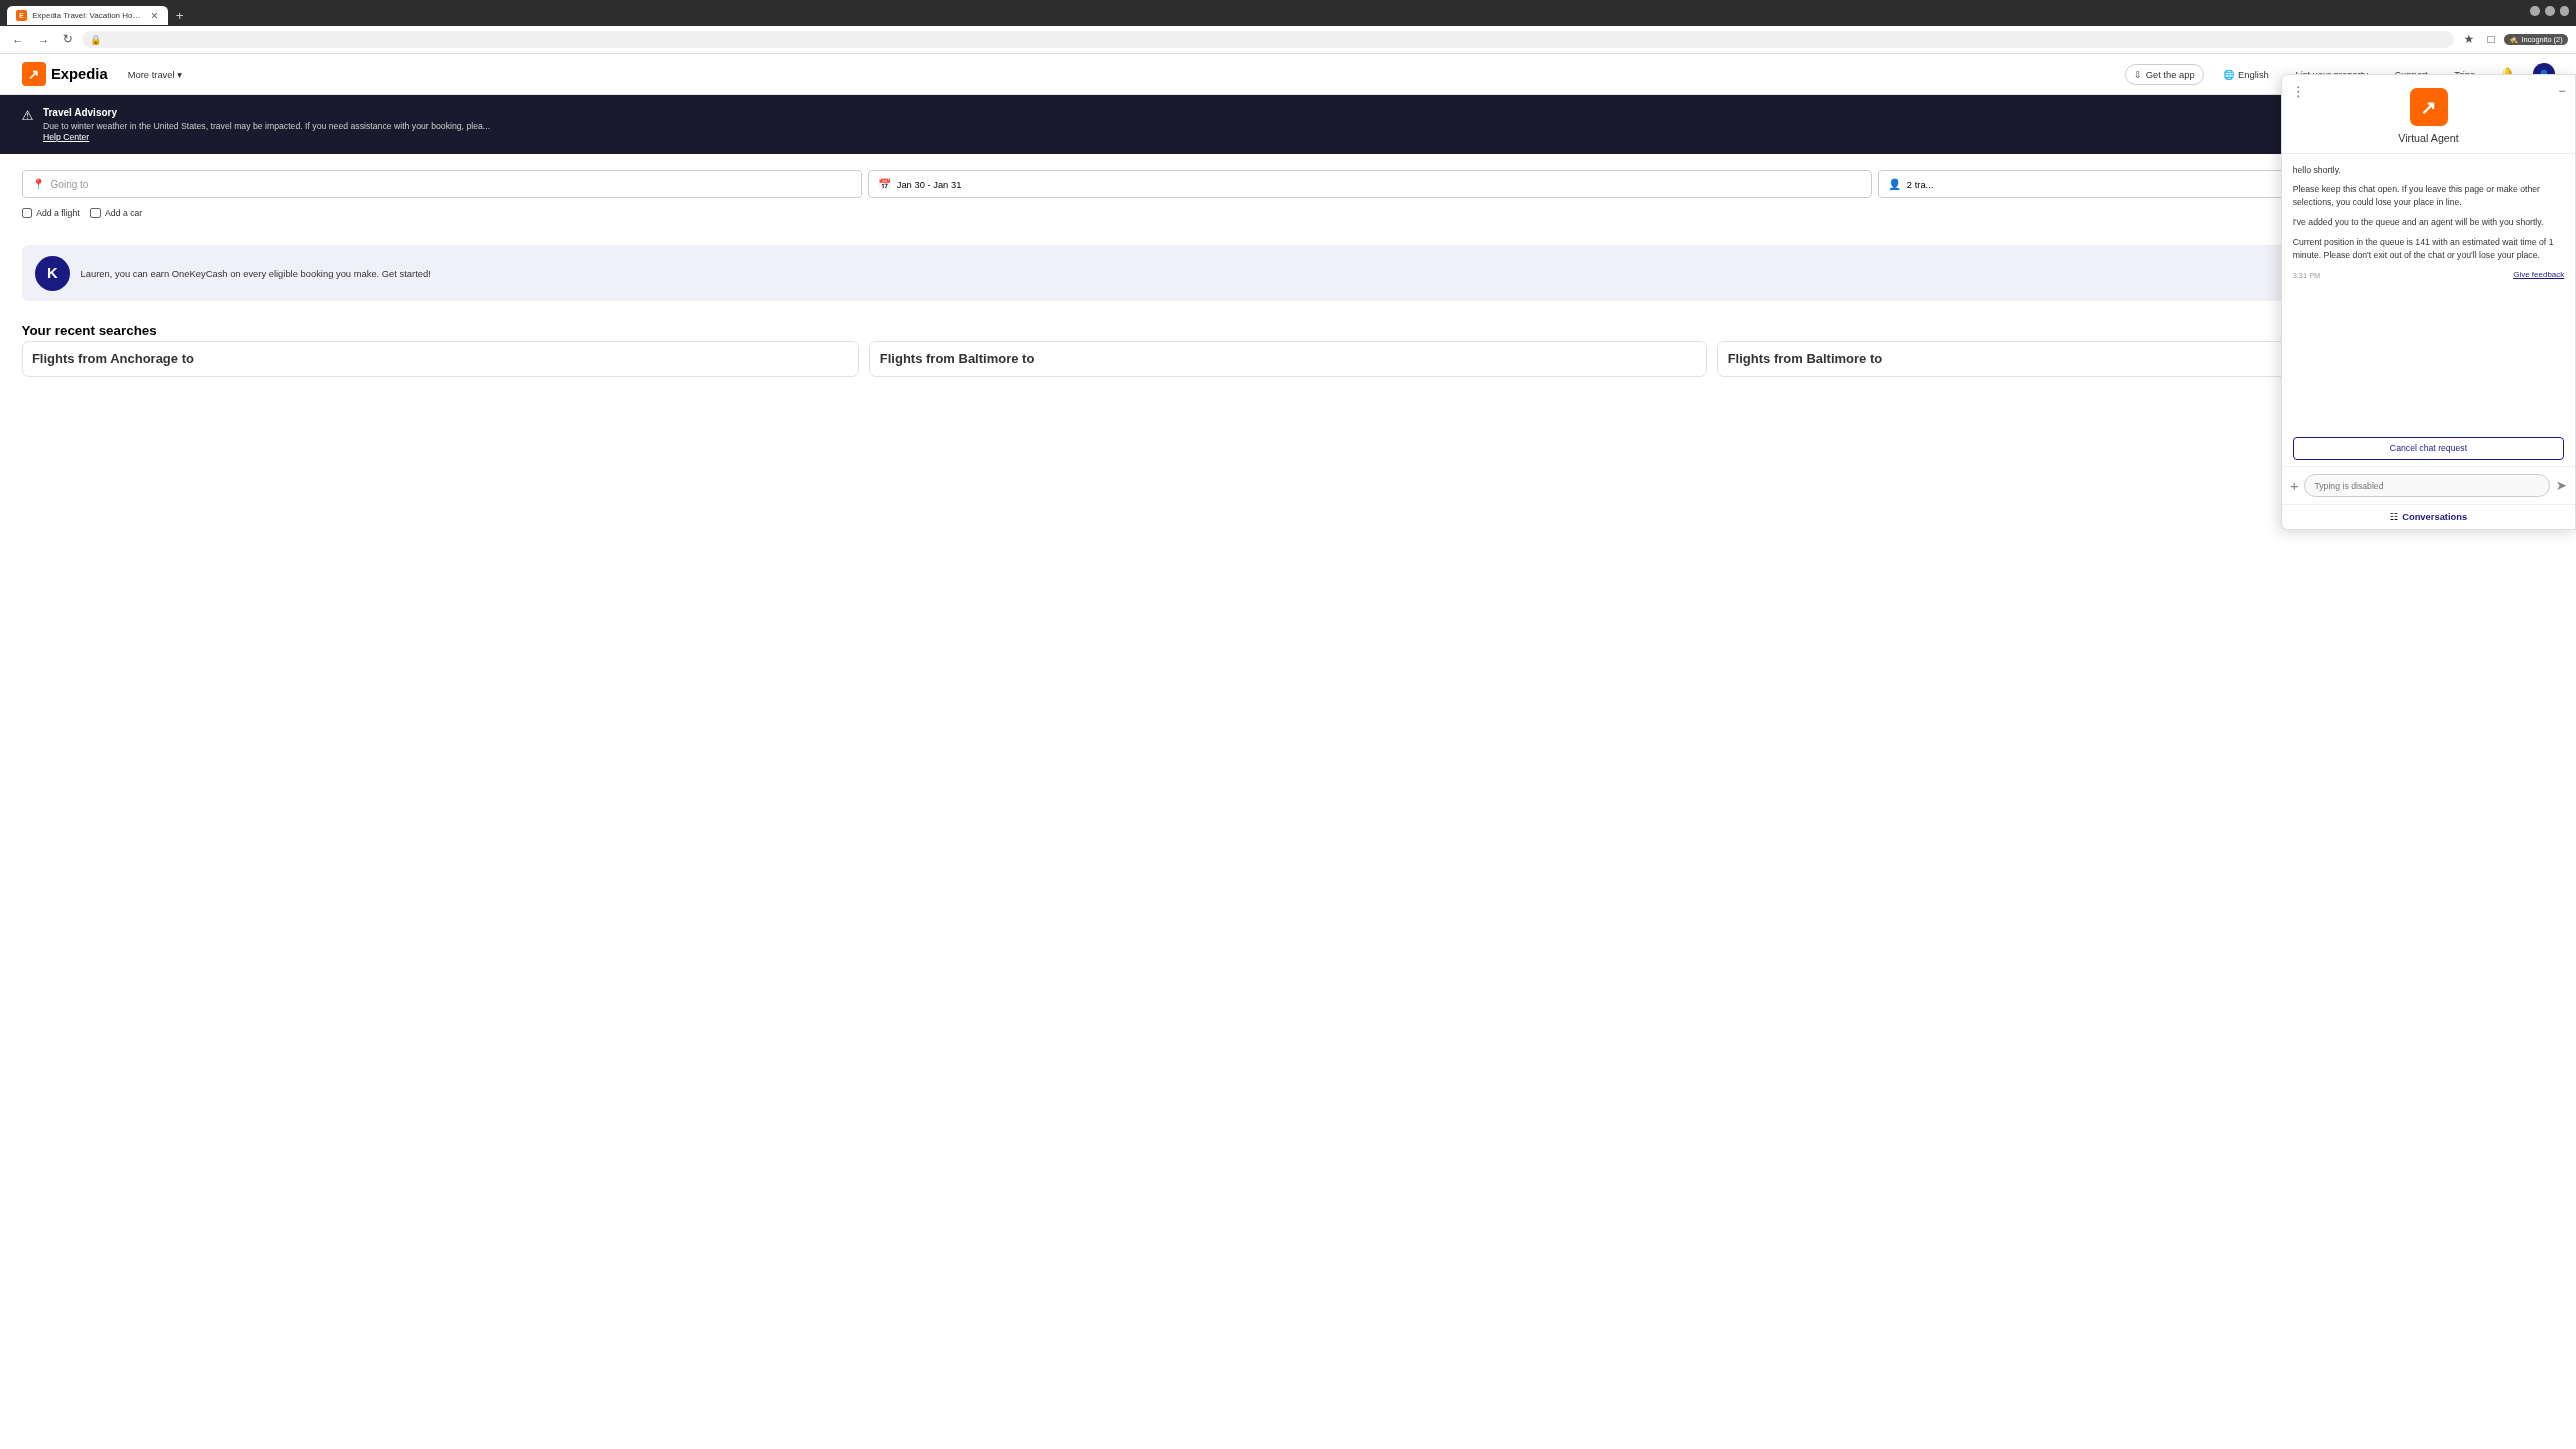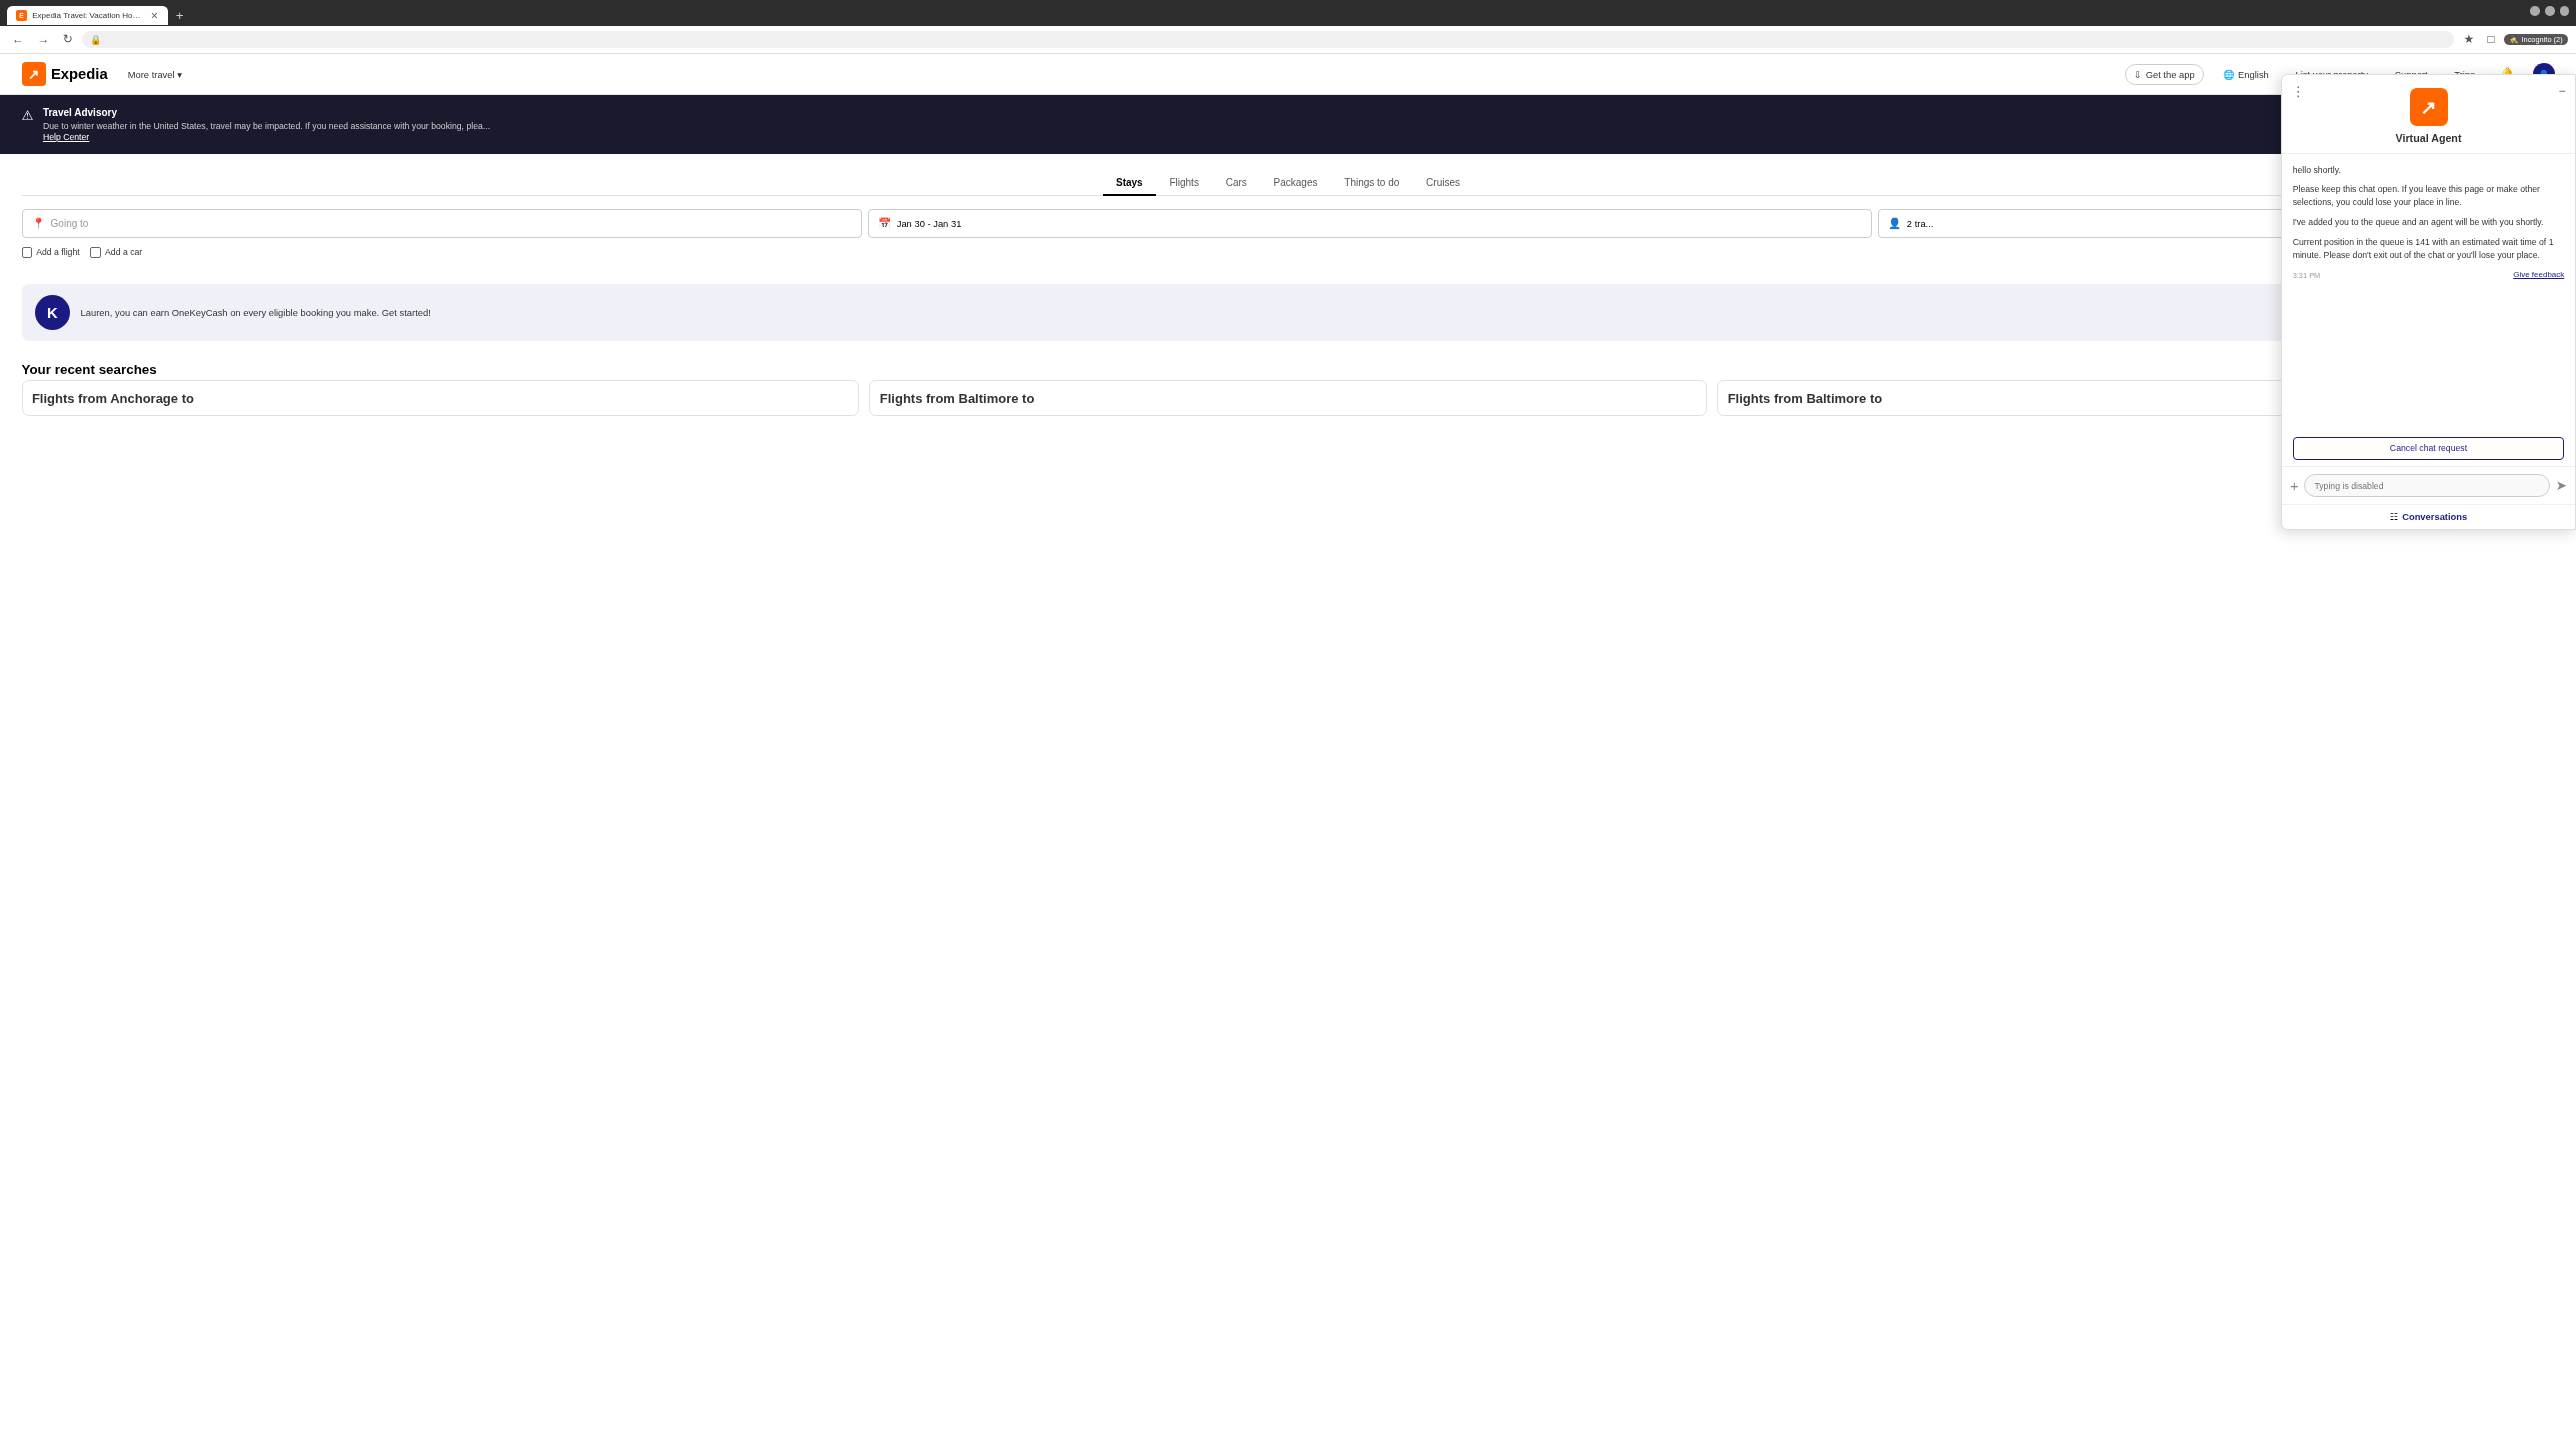--- a/index.html
+++ b/index.html
@@ -77,21 +77,21 @@
     .recent-cards { display: flex; gap: 10.7px; }
     .recent-card { background: #fff; border: 0.7px solid #e0e0e0; border-radius: 6.7px; padding: 9.4px; flex: 1; cursor: pointer; }
     .recent-card-title { font-size: 13px; font-weight: 700; color: #333; }
 
     
     .chat-panel { position: fixed; right: 0; top: 74px; width: 295px; height: 456px; background: #fff; border: 0.7px solid #ddd; border-radius: 6.7px 0 0 6.7px; box-shadow: -2.7px 2.7px 13.4px rgba(0,0,0,0.15); display: flex; flex-direction: column; z-index: 1000; }
     .chat-header { display: flex; flex-direction: column; align-items: center; padding: 13.4px 10.7px 9.4px; border-bottom: 0.7px solid #eee; position: relative; }
     .chat-header-actions { position: absolute; top: 9.4px; right: 9.4px; display: flex; gap: 5.4px; }
     .chat-header-left { position: absolute; top: 9.4px; left: 9.4px; }
     .chat-agent-icon { width: 38px; height: 38px; background: #f60; border-radius: 6.7px; display: flex; align-items: center; justify-content: center; color: #fff; font-size: 19px; font-weight: bold; margin-bottom: 5.4px; }
-    .chat-agent-name { font-size: 10.7px; font-weight: 700; color: #333; text-align: center; }
+    .chat-agent-name { font-size: 10.7px; font-weight: 400; color: #333; text-align: center; }
     .chat-messages { flex: 1; overflow-y: auto; padding: 9.4px 10.7px; display: flex; flex-direction: column; gap: 6.7px; }
     .chat-message { font-size: 8.7px; color: #333; line-height: 1.5; }
     .chat-timestamp { font-size: 7.4px; color: #999; margin-top: 2.7px; }
     .chat-feedback-row { display: flex; justify-content: space-between; align-items: center; }
     .chat-feedback-link { font-size: 8px; color: #1a1a82; text-decoration: underline; cursor: pointer; text-align: center; }
     .chat-cancel-btn { background: #fff; border: 0.7px solid #1a1a82; color: #1a1a82; font-size: 8.7px; padding: 5.4px 10.7px; border-radius: 4px; cursor: pointer; margin: 6.7px 10.7px; }
     .chat-input-area { border-top: 0.7px solid #eee; padding: 6.7px 8px; display: flex; align-items: center; gap: 5.4px; }
     .chat-input-add { font-size: 14.8px; color: #888; cursor: pointer; }
     .chat-input { flex: 1; border: 0.7px solid #ccc; border-radius: 13.4px; padding: 5.4px 9.4px; font-size: 8.7px; color: #999; background: #f9f9f9; outline: none; }
     .chat-send-btn { font-size: 13.4px; color: #888; cursor: pointer; }
@@ -181,28 +181,20 @@
   <div class="travel-advisory">
     <span class="advisory-icon">⚠</span>
     <div class="advisory-content">
       <div class="advisory-title">Travel Advisory</div>
       <div class="advisory-text">Due to winter weather in the United States, travel may be impacted. If you need assistance with your booking, plea...</div>
       <a class="advisory-link">Help Center</a>
     </div>
   </div>
 
   <div class="search-section">
-    <div class="search-tabs">
-      <div class="search-tab active">Stays</div>
-      <div class="search-tab">Flights</div>
-      <div class="search-tab">Cars</div>
-      <div class="search-tab">Packages</div>
-      <div class="search-tab">Things to do</div>
-      <div class="search-tab">Cruises</div>
-    </div>
     <div class="search-bar">
       <div class="search-field">
         <span class="field-icon">📍</span>
         <input type="text" placeholder="Going to" style="">
       </div>
       <div class="search-field search-field-dates">
         <span class="field-icon">📅</span>
         <span>Jan 30 - Jan 31</span>
       </div>
       <div class="search-field search-field-travelers">

